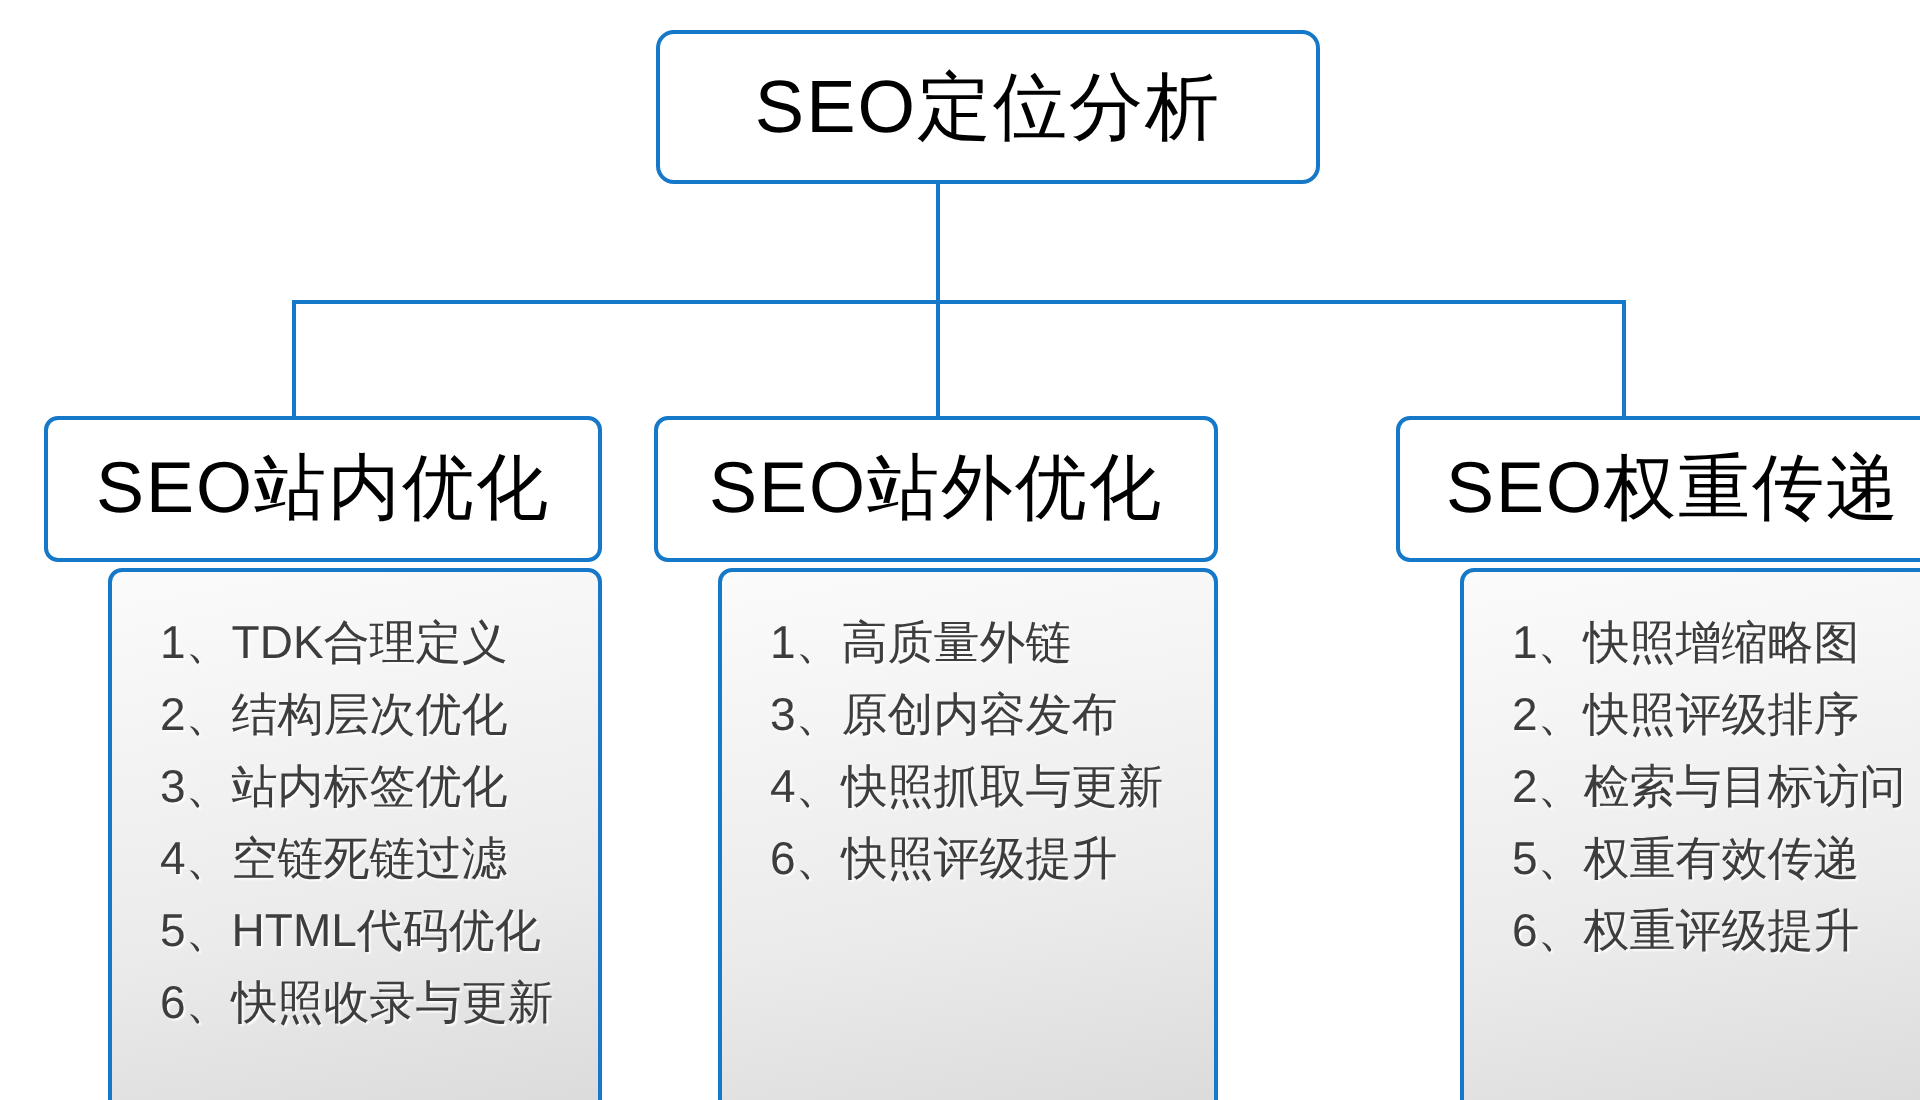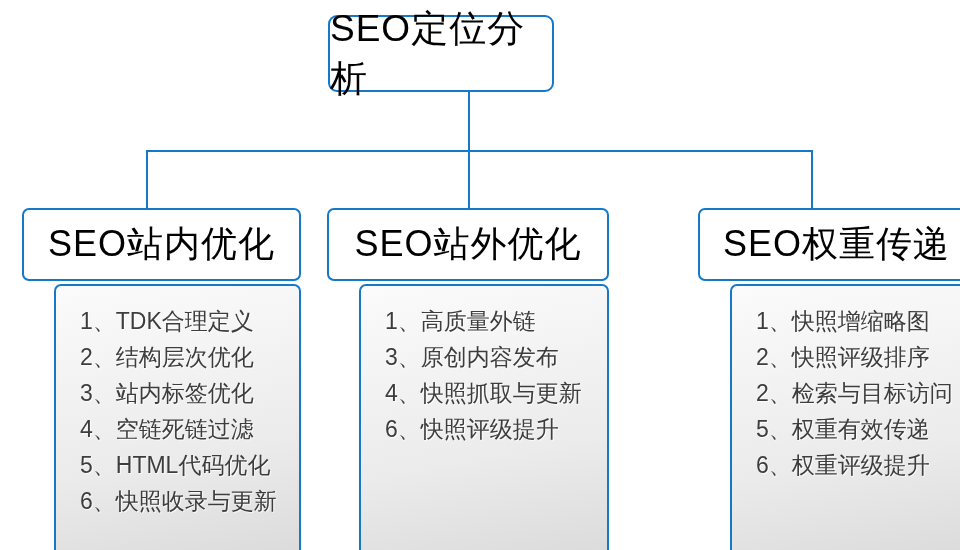--- a/index.html
+++ b/index.html
@@ -15,21 +15,21 @@
     position: absolute;
     box-sizing: border-box;
     background: #ffffff;
     border: 2px solid var(--accent, #1578c8);
     border-radius: 9px;
     display: flex;
     align-items: center;
     justify-content: center;
   }
   .root-node {
-    left: 328px; top: 15px; width: 226px; height: 77px;
+    left: 328px; top: 15px; width: 332px; height: 77px;
     font-size: 37px; color: var(--header_text, #000);
     letter-spacing: 1px;
   }
   .line { position: absolute; background: var(--accent, #1578c8); }
   .line.v { width: 2px; }
   .line.h { height: 2px; }
 
   .branch { position: absolute; top: 208px; }
   .branch-head {
     box-sizing: border-box;

